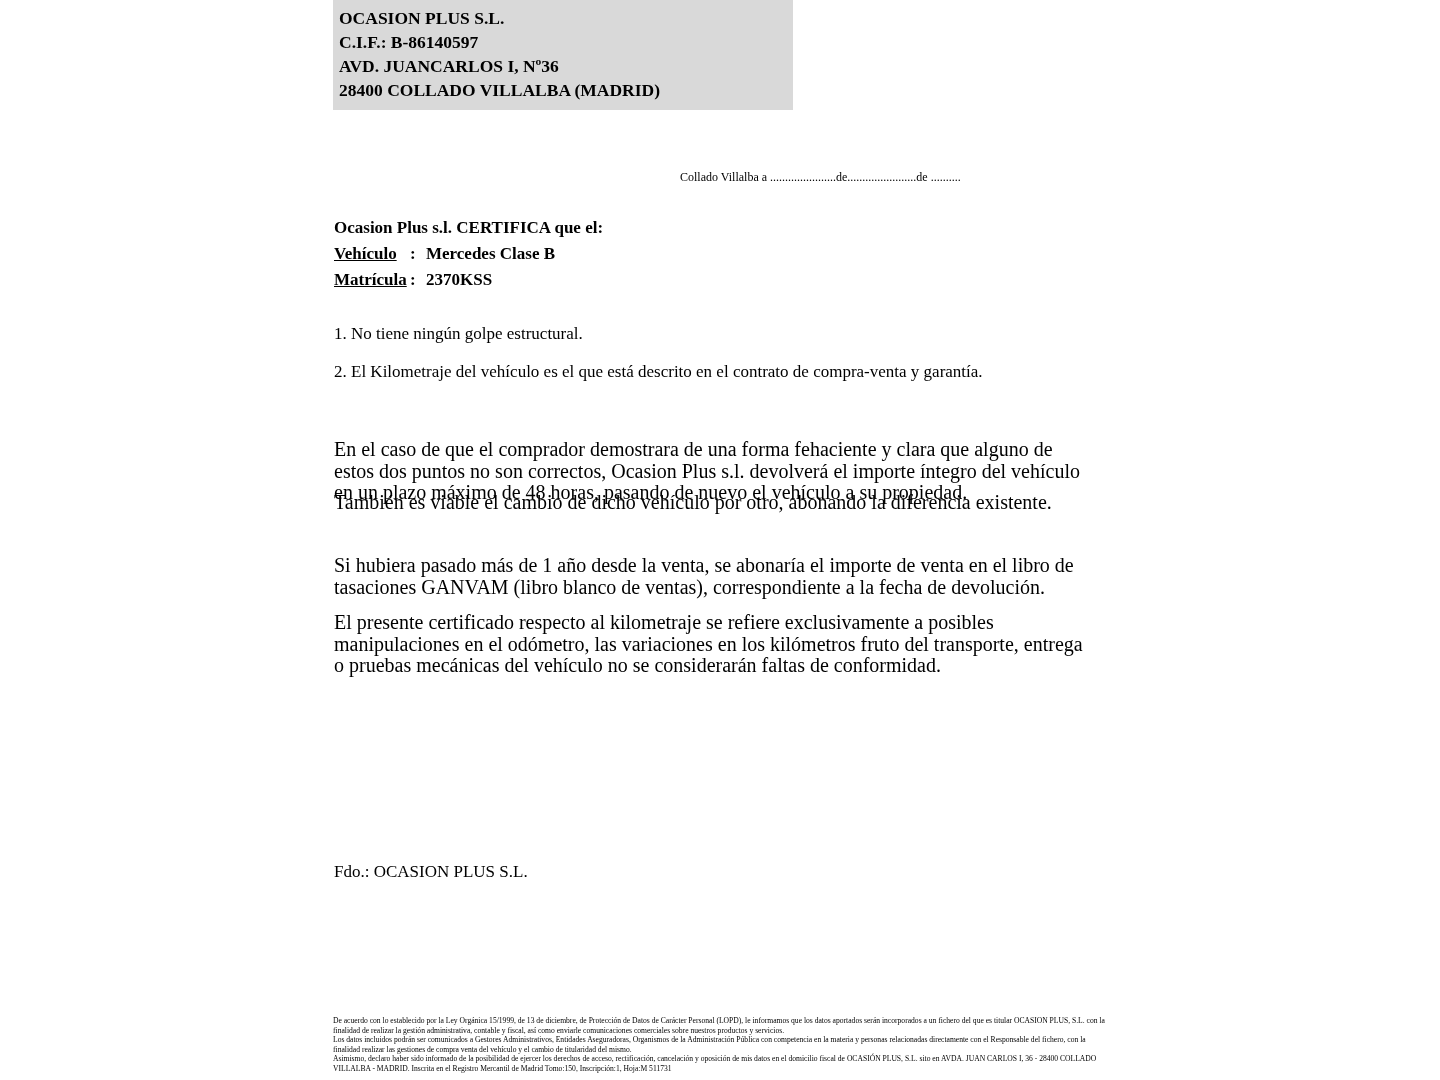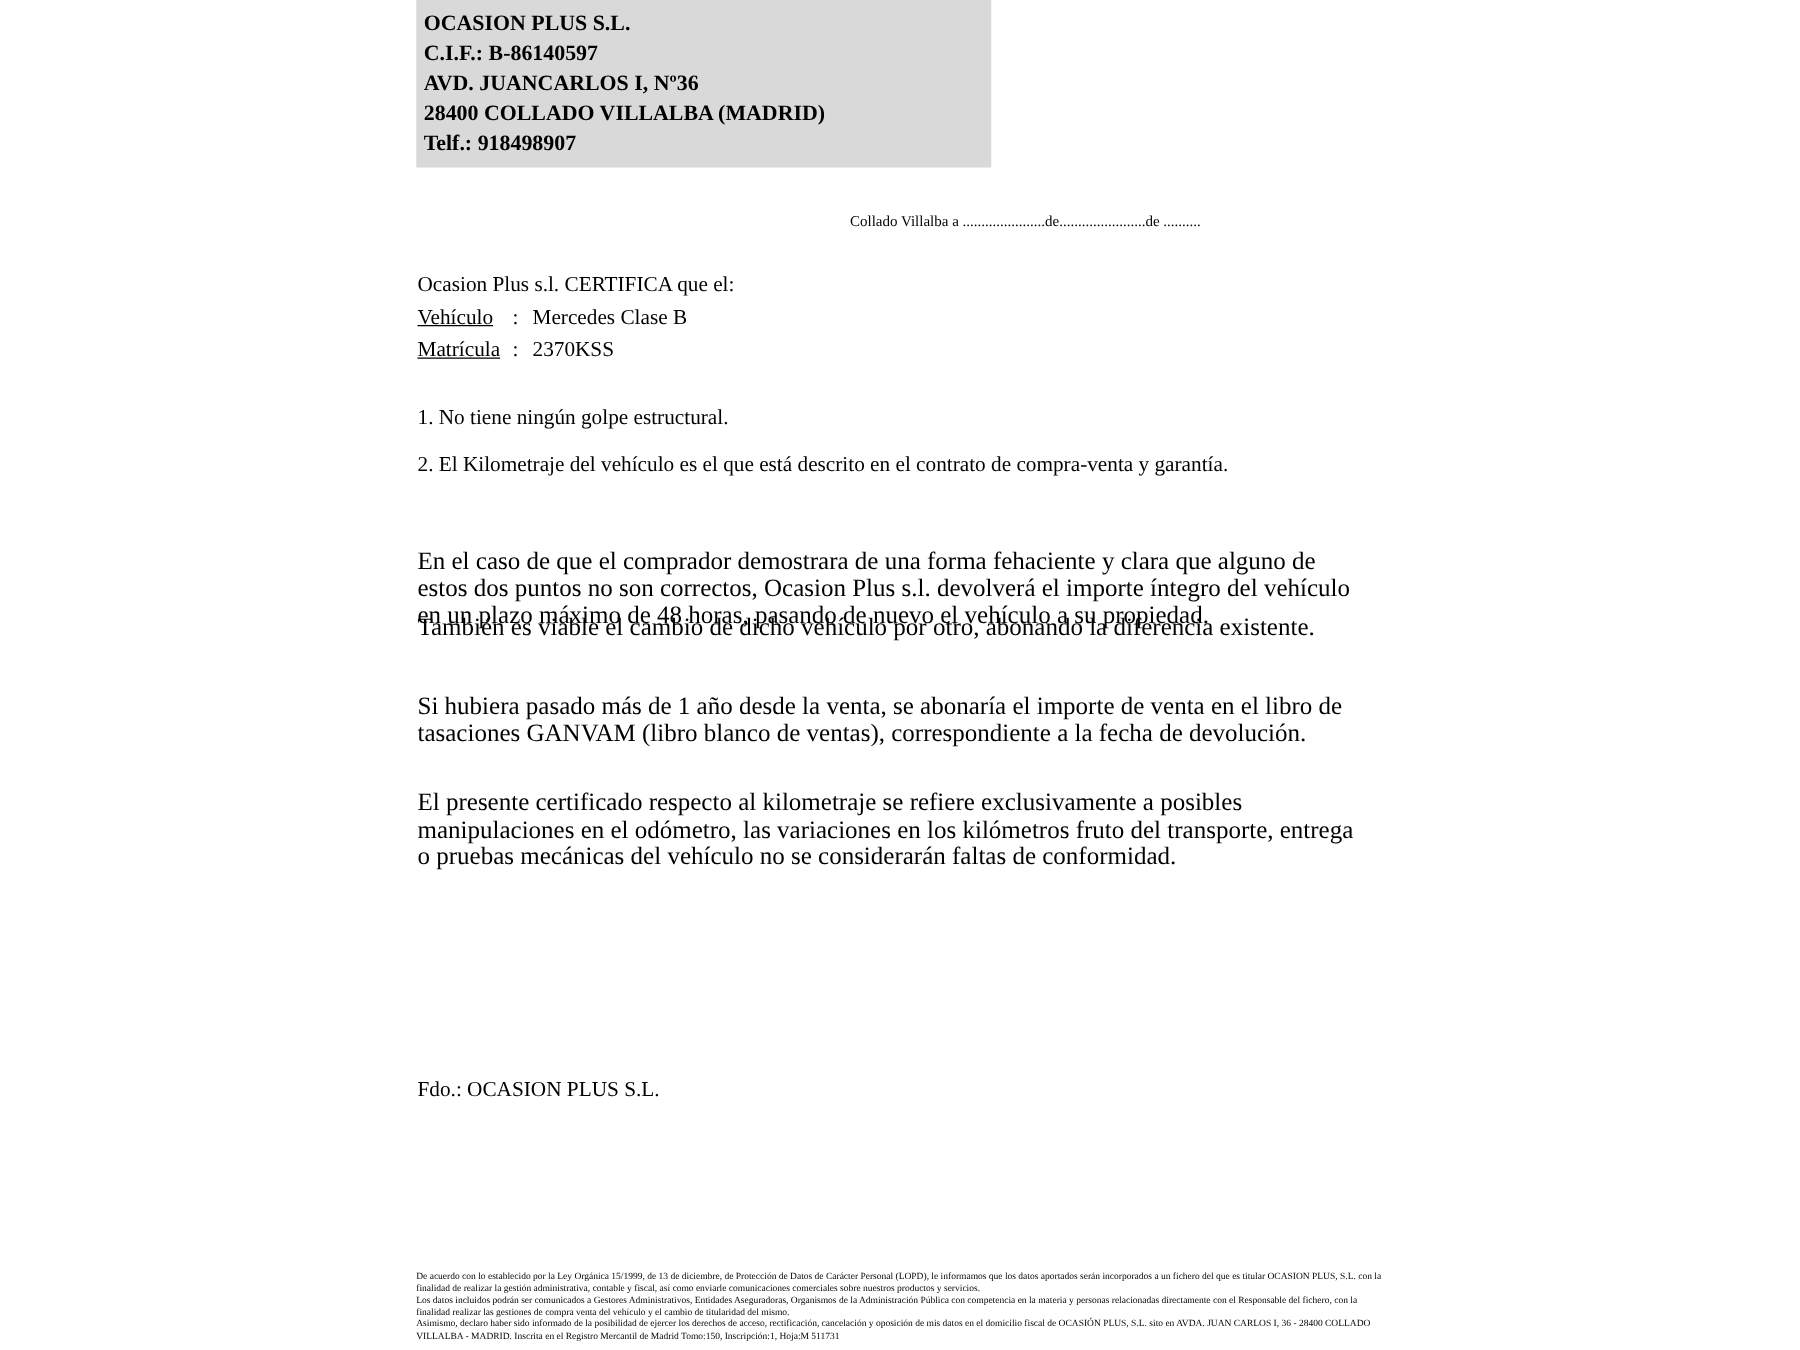--- a/index.html
+++ b/index.html
@@ -51,20 +51,21 @@
   
   .certifica {
     position: absolute;
     left: 334px;
     top: 215px;
     font-size: 17px;
   }
   .certifica .row {
     line-height: 26px;
     white-space: nowrap;
+    font-weight: bold;
   }
   .certifica .lbl {
     display: inline-block;
     width: 76px;
     text-decoration: underline;
   }
   .certifica .sep {
     display: inline-block;
     width: 16px;
   }
@@ -83,21 +84,21 @@
   .para {
     position: absolute;
     left: 334px;
     width: 760px;
     font-size: 20px;
     line-height: 21.5px;
   }
   .para-1 { top: 439px; }
   .para-2 { top: 492px; }
   .para-3 { top: 555px; }
-  .para-4 { top: 612px; margin-top: 20px; }
+  .para-4 { top: 612px; }
 
   
   .signature {
     position: absolute;
     left: 334px;
     top: 862px;
     font-size: 17px;
     white-space: nowrap;
     text-align: right;
   }
@@ -119,21 +120,20 @@
 </head>
 <body>
 
 <div class="page">
 
   <div class="letterhead">
     <div class="line">OCASION PLUS S.L.</div>
     <div class="line">C.I.F.: B-86140597</div>
     <div class="line">AVD. JUANCARLOS I, Nº36</div>
     <div class="line">28400 COLLADO VILLALBA (MADRID)</div>
-    <div class="line">Telf.: 918498907</div>
   </div>
 
   <div class="date-line">Collado Villalba a ......................de.......................de ..........</div>
 
   <div class="certifica">
     <div class="row">Ocasion Plus s.l. CERTIFICA que el:</div>
     <div class="row">
       <span class="lbl">Vehículo</span><span class="sep">:</span><span>Mercedes Clase B</span>
     </div>
     <div class="row">

